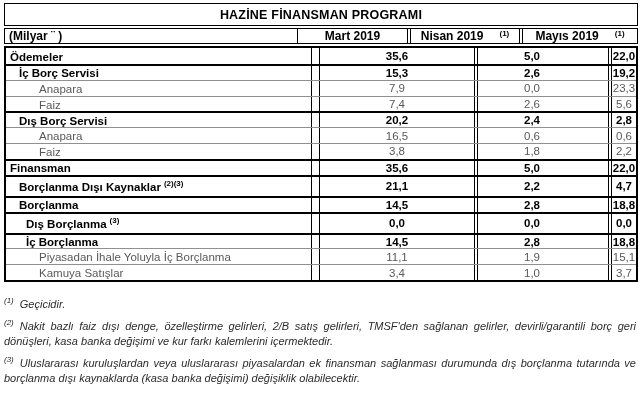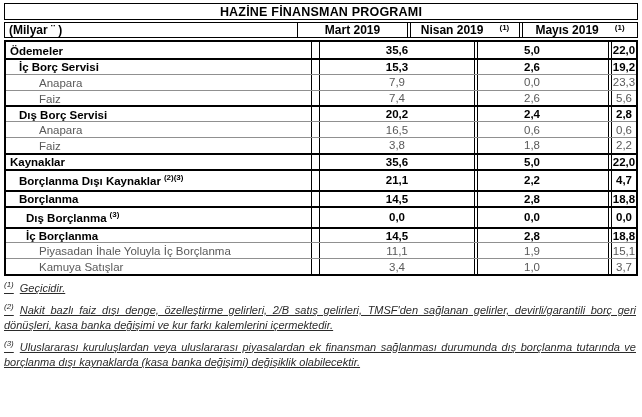--- a/index.html
+++ b/index.html
@@ -8,21 +8,21 @@
     width: 642px; height: 417px;
     font-family: "Liberation Sans", sans-serif;
     color: #000;
     overflow: hidden;
   }
   .page { padding: 3px 4px 0 4px; width: 642px; }
 
   
   .title-box {
     border: 1.5px solid #000;
-    height: 17px;
+    height: 23px;
     display: flex; align-items: center; justify-content: center;
   }
   .title-box .title {
     font-weight: bold; font-size: 12.5px; letter-spacing: 0.2px;
   }
 
   
   .header-box {
     margin-top: 2px;
     border: 1.5px solid #000;
@@ -63,21 +63,21 @@
   .row.bold + .row { border-top: 1px solid #909090; }
   .row + .row.bold { border-top: 2px solid #000; }
   .row.tall { min-height: 21px; }
   .row .lbl { padding-right: 2px; white-space: nowrap; }
   .row .lbl sup { font-size: 8px; line-height: 1; margin-left: 3px; margin-top: 48px; }
   .row .spacer { align-self: stretch; border-left: 1px solid #000; border-right: 1px solid #000; }
   .row .val { text-align: center; align-self: stretch; display: flex; align-items: center; justify-content: center; }
   .row .val.sep-double { border-left: 4px double #000; }
 
   
-  .footnotes { margin-top: 5px; font-style: italic; font-size: 11px; color: #2b2b2b; text-decoration: underline; }
+  .footnotes { margin-top: 15px; font-style: italic; font-size: 11px; color: #2b2b2b; }
   .footnote { margin-bottom: 6px; line-height: 15.5px; text-align: justify; padding-right: 2px; }
   .footnote sup { font-size: 8px; line-height: 1; margin-right: 6px; font-style: italic; }
 </style>
 </head>
 <body>
 
 <div class="page">
 
   <div class="title-box">
     <span class="title">HAZİNE FİNANSMAN PROGRAMI</span>
@@ -152,21 +152,21 @@
 
   <div class="row">
     <div class="lbl" style="padding-left: 33px;"><span>Faiz</span><sup></sup></div>
     <div class="spacer"></div>
     <div class="val">3,8</div>
     <div class="val sep-double">1,8</div>
     <div class="val sep-double">2,2</div>
   </div>
 
   <div class="row bold">
-    <div class="lbl" style="padding-left: 4px;"><span>Kaynaklar</span><sup></sup></div>
+    <div class="lbl" style="padding-left: 4px;"><span>Finansman</span><sup></sup></div>
     <div class="spacer"></div>
     <div class="val">35,6</div>
     <div class="val sep-double">5,0</div>
     <div class="val sep-double">22,0</div>
   </div>
 
   <div class="row bold tall">
     <div class="lbl" style="padding-left: 13px;"><span>Borçlanma Dışı Kaynaklar</span><sup>(2)(3)</sup></div>
     <div class="spacer"></div>
     <div class="val">21,1</div>

